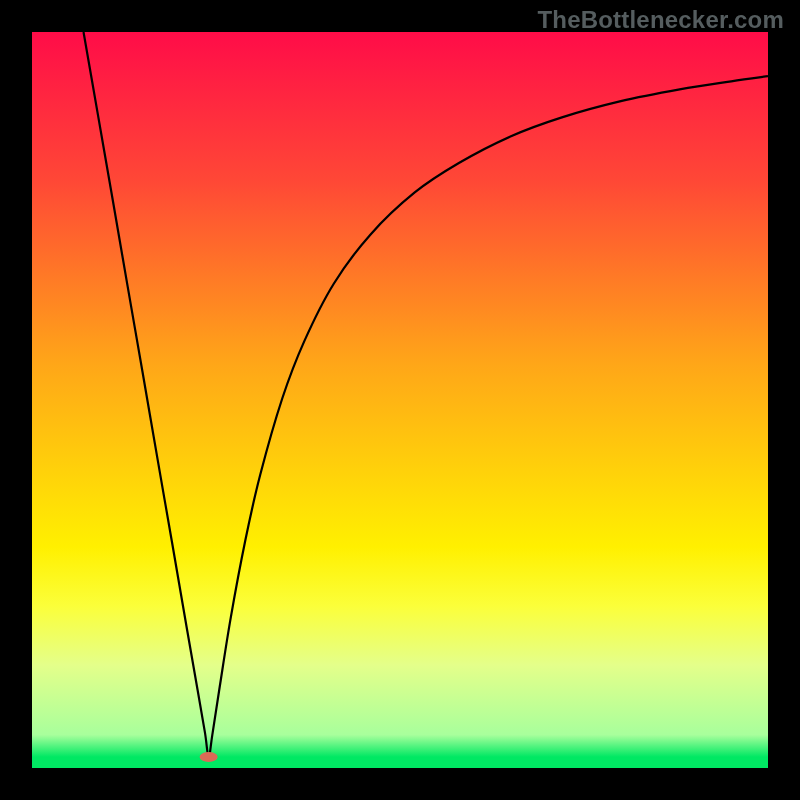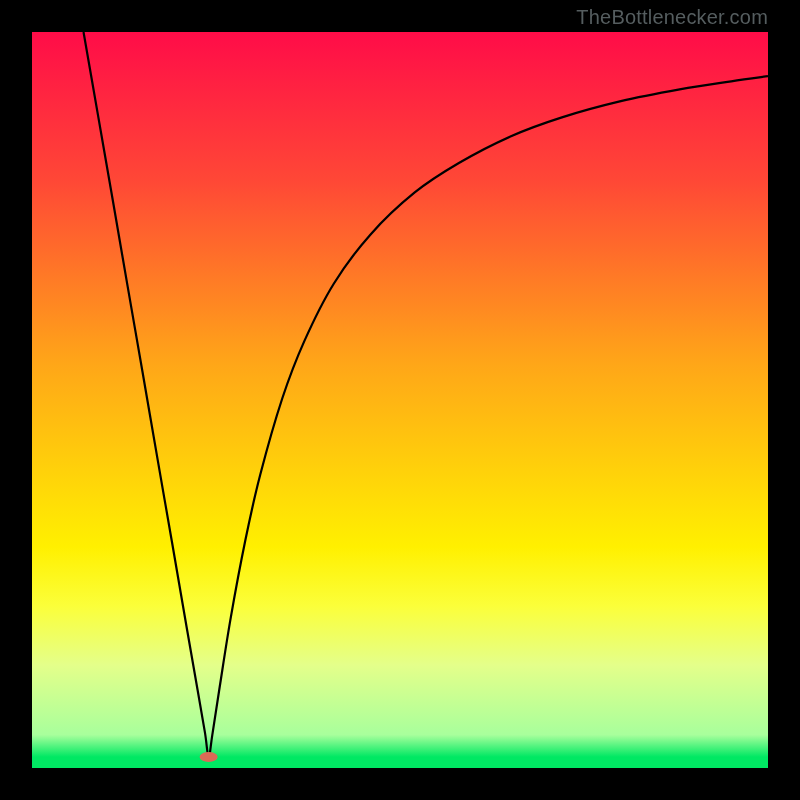--- a/index.html
+++ b/index.html
@@ -21,24 +21,24 @@
     position: absolute;
     left: 32px;
     top: 32px;
     width: 736px;
     height: 736px;
     overflow: hidden;
   }
   .watermark {
     position: absolute;
     top: 6px;
-    right: 32px;
+    right: 16px;
     color: #555d5f;
-    font-size: 20px;
-    font-weight: 400;
+    font-size: 24px;
+    font-weight: 700;
     letter-spacing: 0.2px;
     user-select: none;
   }
 </style>
 </head>
 <body>
 
 <div class="frame">
   <div class="plot">
     <svg width="736" height="736" viewBox="0 0 736 736" preserveAspectRatio="none">

